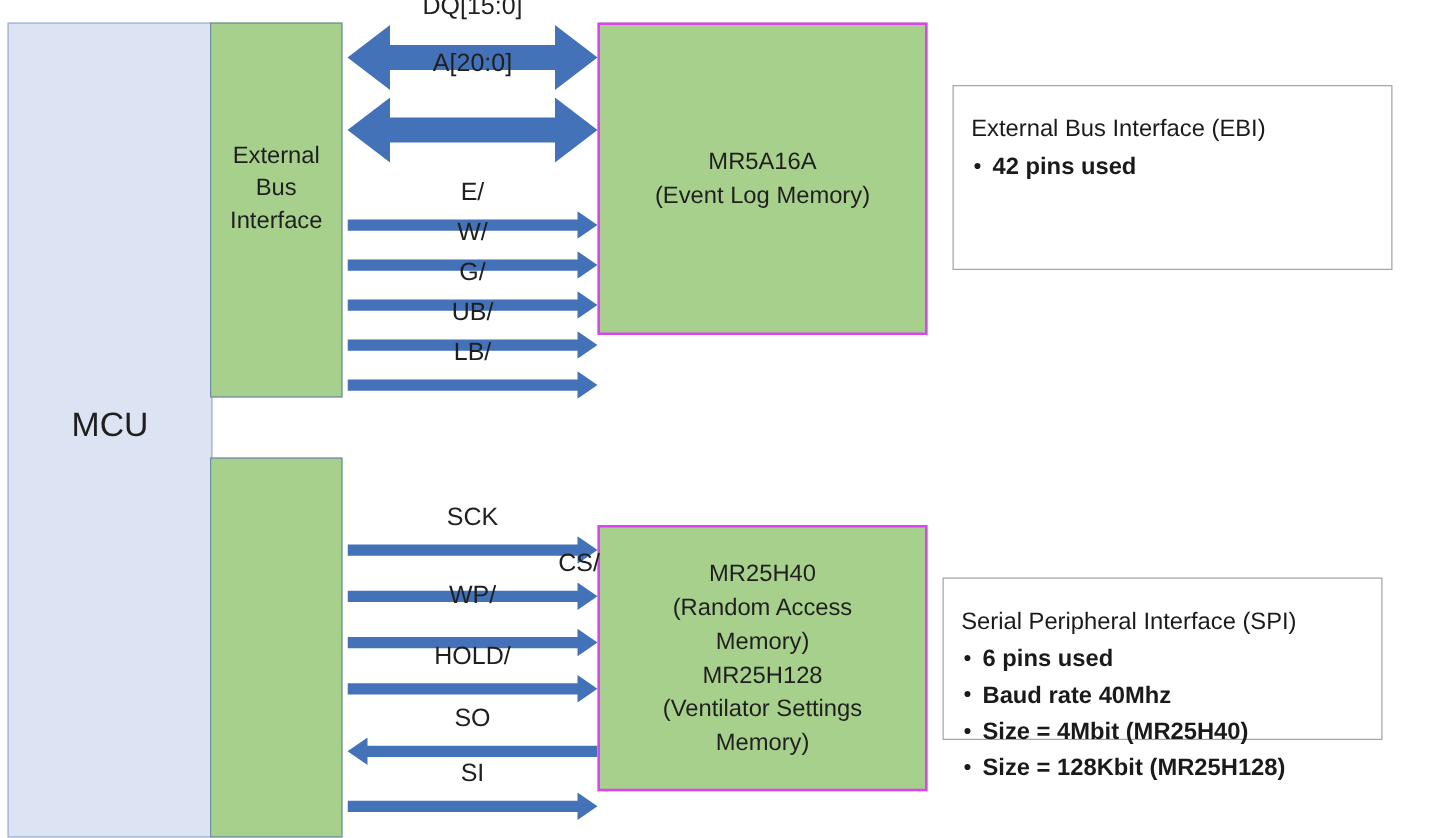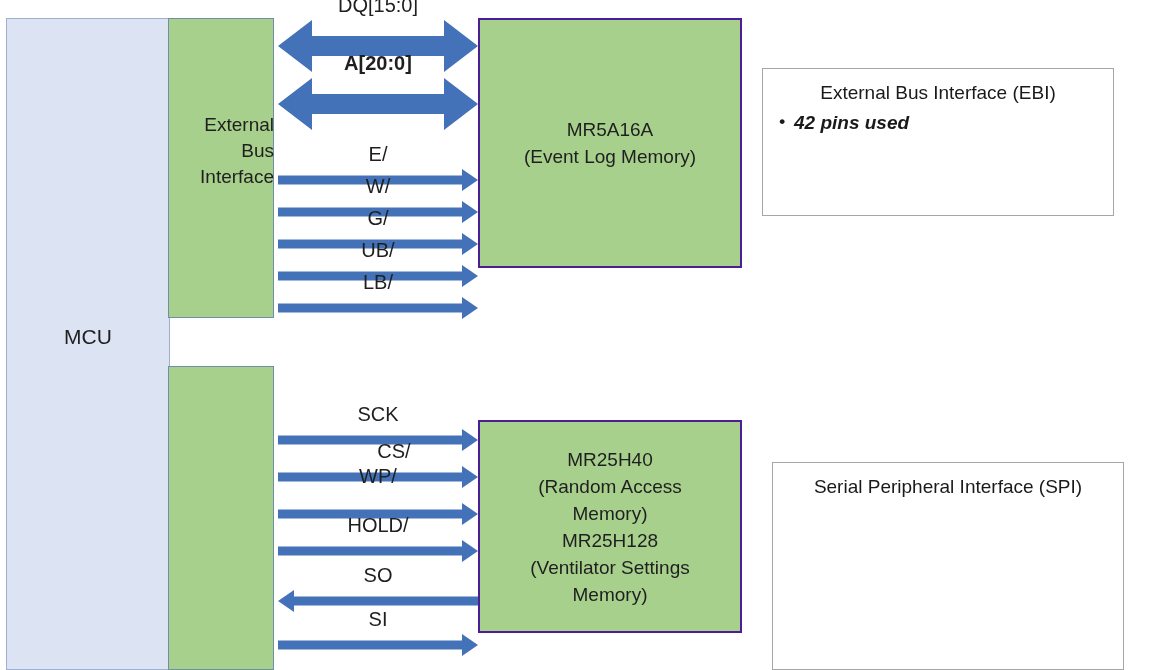--- a/index.html
+++ b/index.html
@@ -4,43 +4,43 @@
 <style>
   html,body{margin:0;padding:0;background:#ffffff;}
   body{width:1150px;height:670px;position:relative;overflow:hidden;
        font-family:"Liberation Sans",sans-serif;color:#1a1a1a;}
   .stage{position:absolute;left:0;top:0;width:1150px;height:670px;}
 
   
   .mcu-body{position:absolute;left:6px;top:18px;width:164px;height:652px;
             background:#DCE3F2;border:1.5px solid #9DB0D4;box-sizing:border-box;}
   .mcu-label{position:absolute;left:6px;top:325px;width:164px;
-             text-align:center;font-size:21px;color:#1f1f1f;}
+             text-align:center;font-size:27px;color:#1f1f1f;}
 
   .green{position:absolute;background:#A8D08D;border:1.5px solid #6E8FA6;
          box-sizing:border-box;}
   .ebi-block{left:168px;top:18px;width:106px;height:300px;}
   .spi-block{left:168px;top:366px;width:106px;height:304px;}
-  .ebi-text{position:absolute;left:168px;top:112px;width:106px;text-align:right;
+  .ebi-text{position:absolute;left:168px;top:112px;width:106px;text-align:center;
             font-size:19px;line-height:26px;color:#1f1f1f;}
 
-  .mem{position:absolute;background:#A8D08D;border:2px solid #4c1d95;
+  .mem{position:absolute;background:#A8D08D;border:2px solid #d946ef;
        box-sizing:border-box;display:flex;align-items:center;justify-content:center;
        text-align:center;font-size:19px;line-height:27px;color:#1f1f1f;}
   .mem-top{left:478px;top:18px;width:264px;height:250px;}
   .mem-bot{left:478px;top:420px;width:264px;height:213px;}
 
   .note{position:absolute;background:#ffffff;border:1.5px solid #A6A6A6;
         box-sizing:border-box;padding:10px 14px 12px 14px;}
   .note-ebi{left:762px;top:68px;width:352px;height:148px;}
-  .note-spi{left:772px;top:462px;width:352px;height:208px;}
-  .note h4{margin:0 0 2px 0;font-weight:400;font-size:19px;line-height:27px;text-align:center;}
+  .note-spi{left:754px;top:462px;width:352px;height:130px;}
+  .note h4{margin:11px 0 2px 0;font-weight:400;font-size:19px;line-height:27px;}
   .note ul{margin:0;padding:0;list-style:none;}
   .note li{font-size:19px;line-height:29px;font-weight:700;
-           position:relative;padding-left:17px;font-style:italic;}
+           position:relative;padding-left:17px;}
   .note li:before{content:"\2022";position:absolute;left:2px;top:-1px;font-size:17px;}
 
   
   .sig{position:absolute;}
   .sig svg{display:block;}
   .sig-label{position:absolute;text-align:center;font-size:20px;color:#1f1f1f;
              white-space:nowrap;}
 </style>
 </head>
 <body>
@@ -65,39 +65,45 @@
 
   <div class="note note-ebi">
     <h4>External Bus Interface (EBI)</h4>
     <ul>
       <li>42 pins used</li>
     </ul>
   </div>
 
   <div class="note note-spi">
     <h4>Serial Peripheral Interface (SPI)</h4>
+    <ul>
+      <li>6 pins used</li>
+      <li>Baud rate 40Mhz</li>
+      <li>Size = 4Mbit (MR25H40)</li>
+      <li>Size = 128Kbit (MR25H128)</li>
+    </ul>
   </div>
 
   <div id="arrows">
       <div class="sig" style="left: 278px; top: 20px;">
         <svg width="200" height="52" viewBox="0 0 200 52">
        <path d="M0,26 L34,0 L34,16 L166,16 L166,0
          L200,26 L166,52 L166,36 L34,36
          L34,52 Z" fill="#4472B8"></path>
      </svg>
       </div>
       <div class="sig-label" style="left: 278px; width: 200px; top: -6px;">DQ[15:0]</div>
       <div class="sig" style="left: 278px; top: 78px;">
         <svg width="200" height="52" viewBox="0 0 200 52">
        <path d="M0,26 L34,0 L34,16 L166,16 L166,0
          L200,26 L166,52 L166,36 L34,36
          L34,52 Z" fill="#4472B8"></path>
      </svg>
       </div>
-      <div class="sig-label" style="left: 278px; width: 200px; top: 52px; font-weight: bold;">A[20:0]</div>
+      <div class="sig-label" style="left: 278px; width: 200px; top: 40px;">A[20:0]</div>
       <div class="sig" style="left: 278px; top: 169px;">
         <svg width="200" height="22" viewBox="0 0 200 22">
        <path d="M0,6.5 L184,6.5 L184,0 L200,11 L184,22
          L184,15.5 L0,15.5 Z" fill="#4472B8"></path>
      </svg>
       </div>
       <div class="sig-label" style="left: 278px; width: 200px; top: 143px;">E/</div>
       <div class="sig" style="left: 278px; top: 201px;">
         <svg width="200" height="22" viewBox="0 0 200 22">
        <path d="M0,6.5 L184,6.5 L184,0 L200,11 L184,22
@@ -132,21 +138,21 @@
          L184,15.5 L0,15.5 Z" fill="#4472B8"></path>
      </svg>
       </div>
       <div class="sig-label" style="left: 278px; width: 200px; top: 403px;">SCK</div>
       <div class="sig" style="left: 278px; top: 466px;">
         <svg width="200" height="22" viewBox="0 0 200 22">
        <path d="M0,6.5 L184,6.5 L184,0 L200,11 L184,22
          L184,15.5 L0,15.5 Z" fill="#4472B8"></path>
      </svg>
       </div>
-      <div class="sig-label" style="left: 294px; width: 200px; top: 440px;">CS/</div>
+      <div class="sig-label" style="left: 280px; width: 200px; top: 440px; text-align: right;">CS/</div>
       <div class="sig" style="left: 278px; top: 503px;">
         <svg width="200" height="22" viewBox="0 0 200 22">
        <path d="M0,6.5 L184,6.5 L184,0 L200,11 L184,22
          L184,15.5 L0,15.5 Z" fill="#4472B8"></path>
      </svg>
       </div>
       <div class="sig-label" style="left: 278px; width: 200px; top: 465px;">WP/</div>
       <div class="sig" style="left: 278px; top: 540px;">
         <svg width="200" height="22" viewBox="0 0 200 22">
        <path d="M0,6.5 L184,6.5 L184,0 L200,11 L184,22

